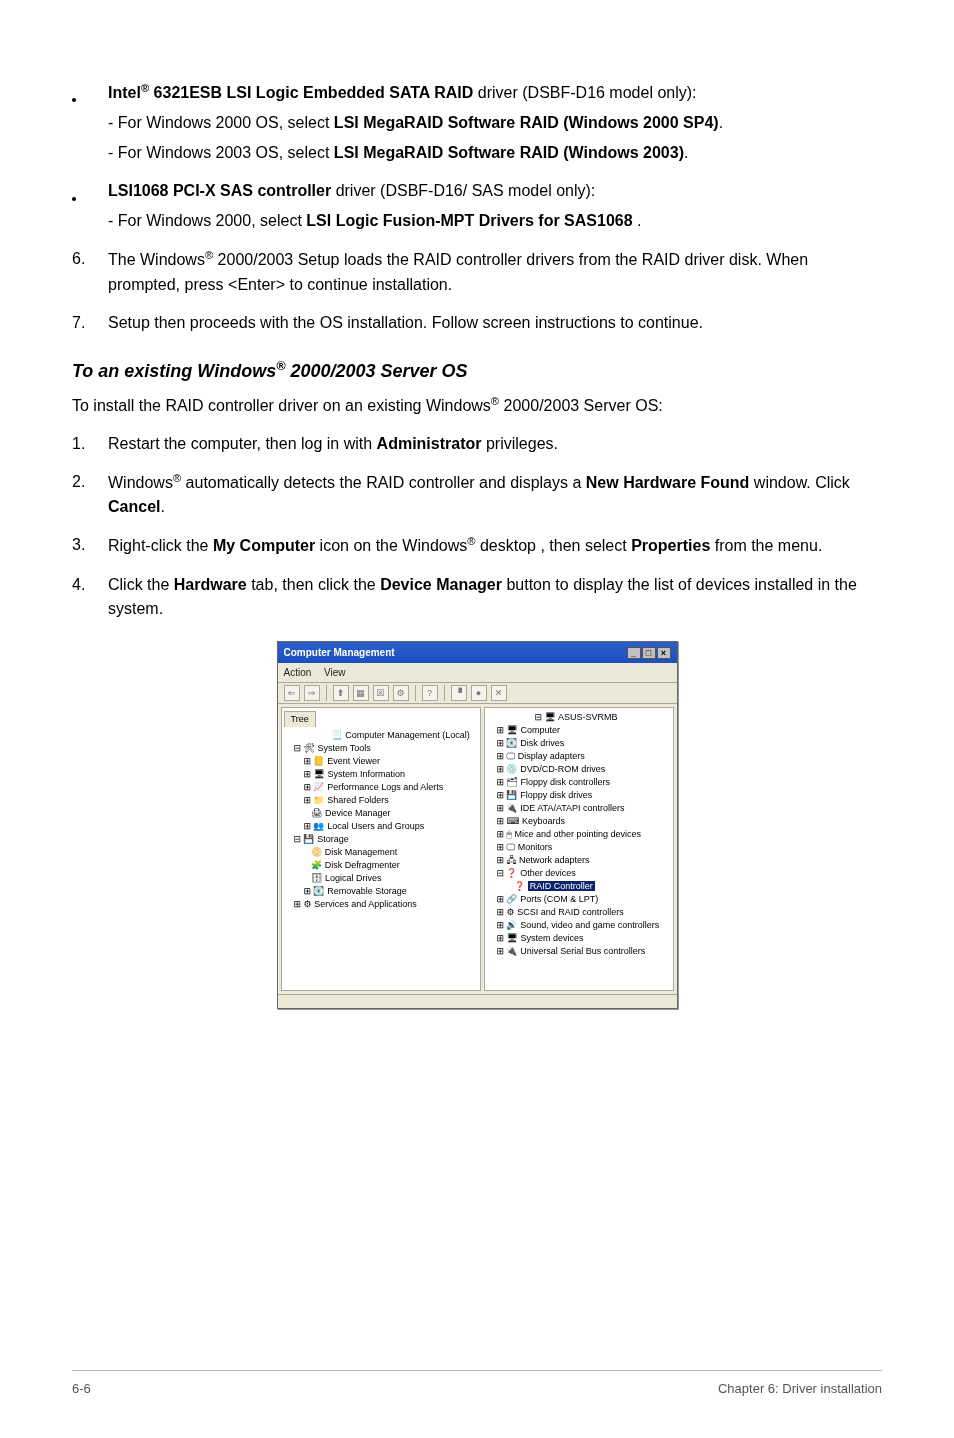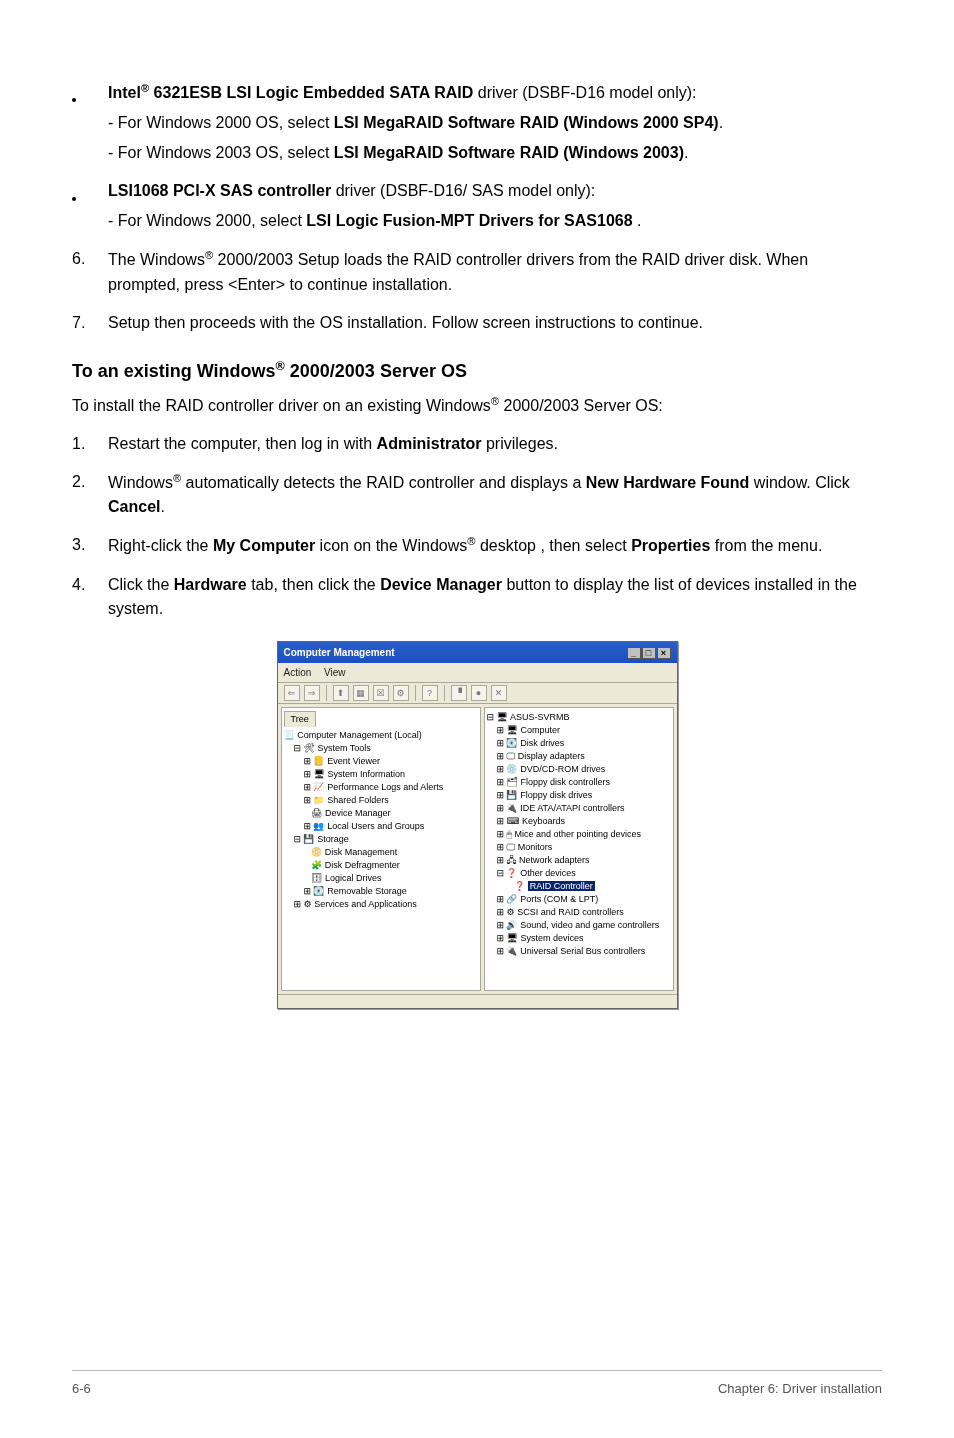--- a/index.html
+++ b/index.html
@@ -43,20 +43,21 @@
     .number-marker {
       width: 36px;
       flex-shrink: 0;
     }
     .number-content { flex: 1; }
     .section-heading {
       font-weight: bold;
       font-size: 18px;
       margin-top: 22px;
       margin-bottom: 8px;
+      font-style: italic;
     }
     .section-intro { margin-bottom: 14px; }
     .screenshot-wrap {
       text-align: center;
       margin-top: 20px;
     }
     .screenshot {
       display: inline-block;
       width: 401px;
       border: 1px solid #666;
@@ -140,20 +141,21 @@
       display:inline-block;
       border:1px solid #aca899;
       border-bottom:none;
       background:#ece9d8;
       padding:1px 6px;
       margin-left:0;
       margin-bottom:2px;
     }
     .tree-node {
       white-space: nowrap;
+      padding-left: 48px;
     }
     .ind1{padding-left:10px;}
     .ind2{padding-left:20px;}
     .highlight {
       background:#0a246a;
       color:#fff;
       padding:0 2px;
     }
     .statusbar {
       height:14px;

